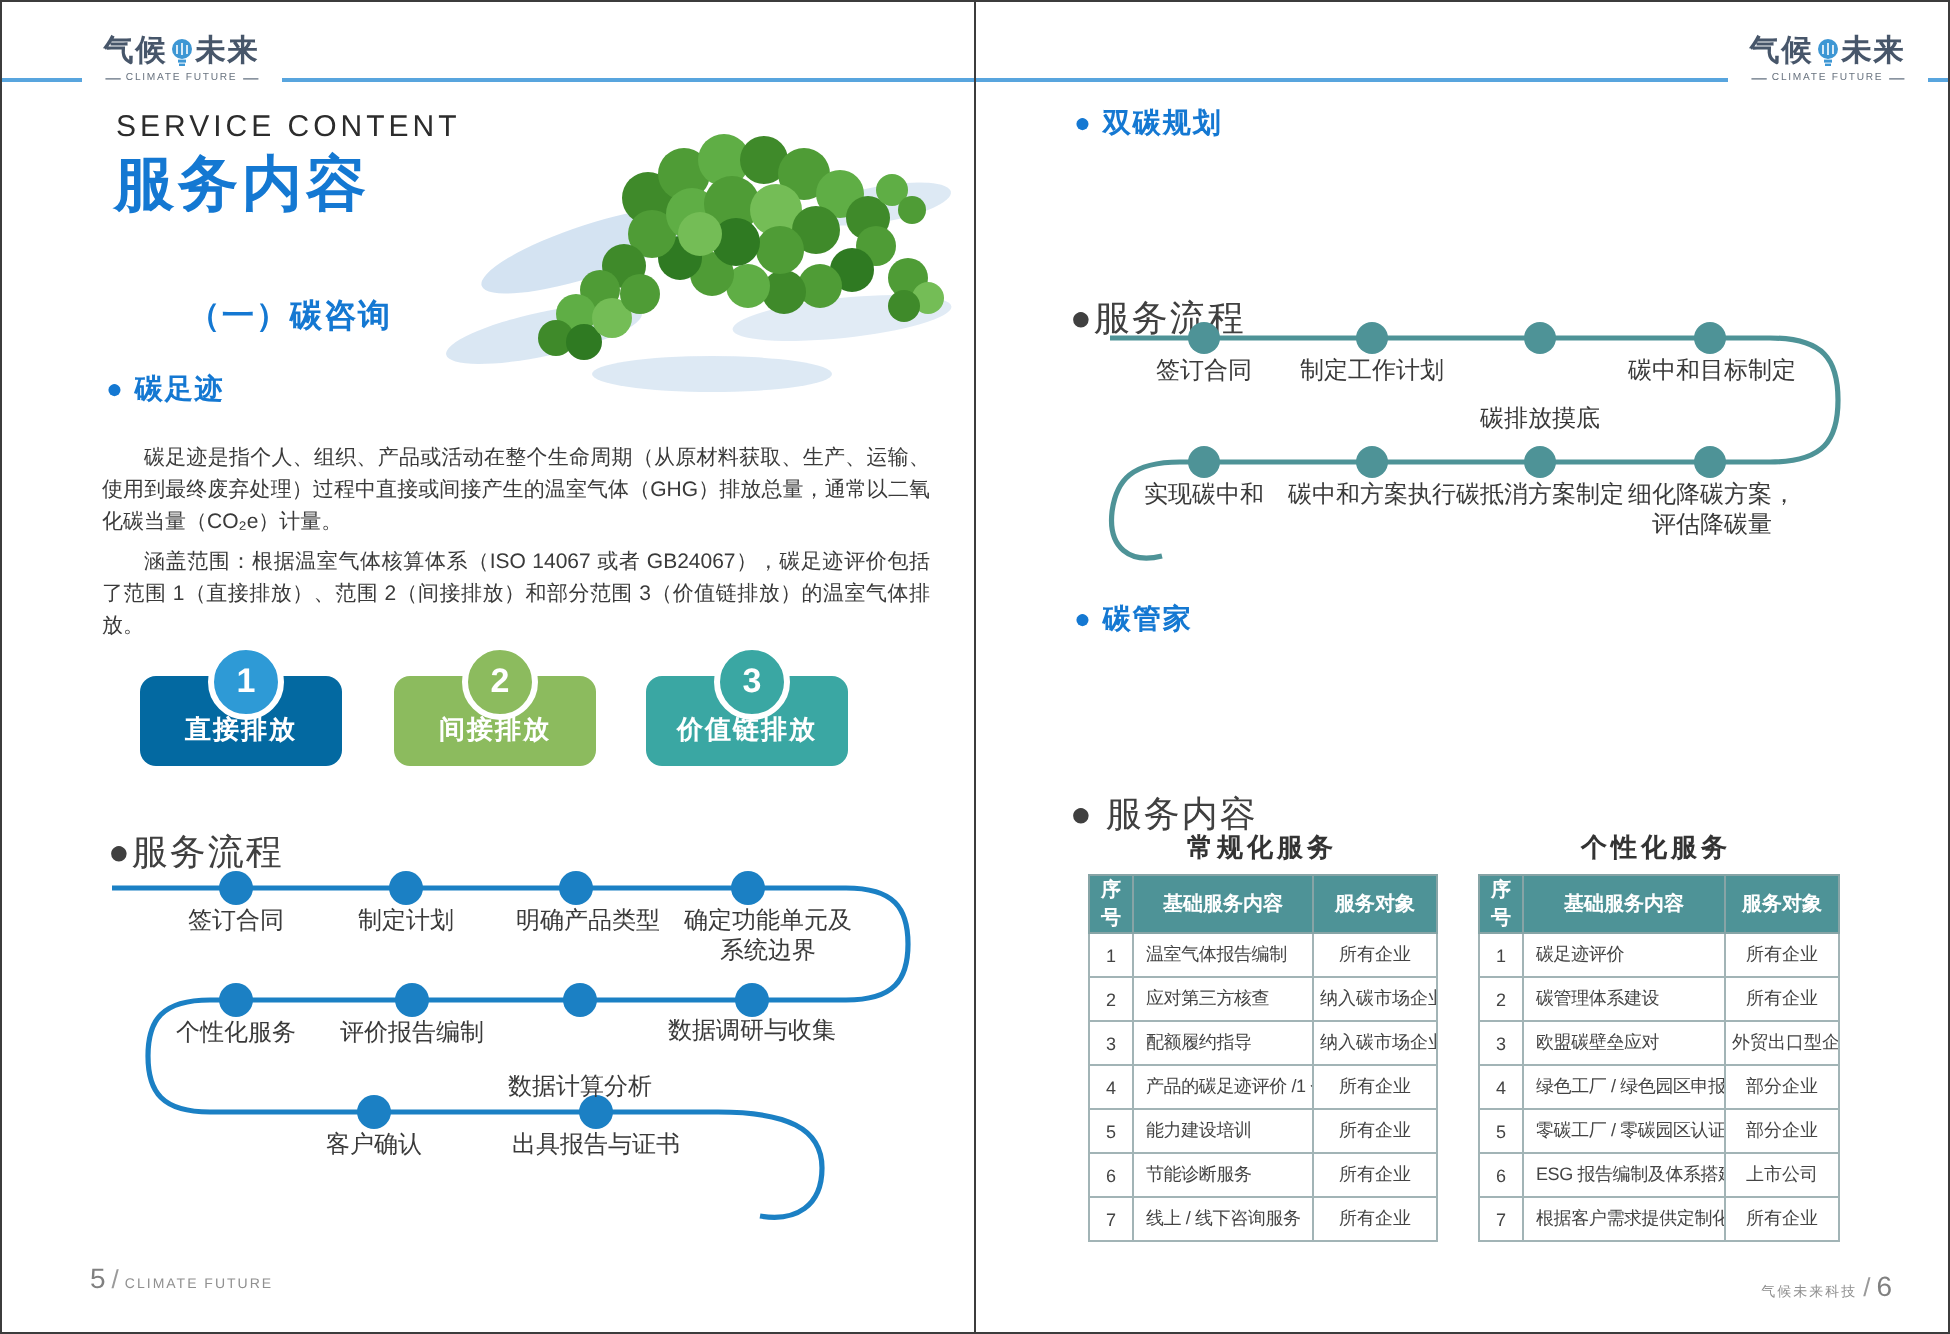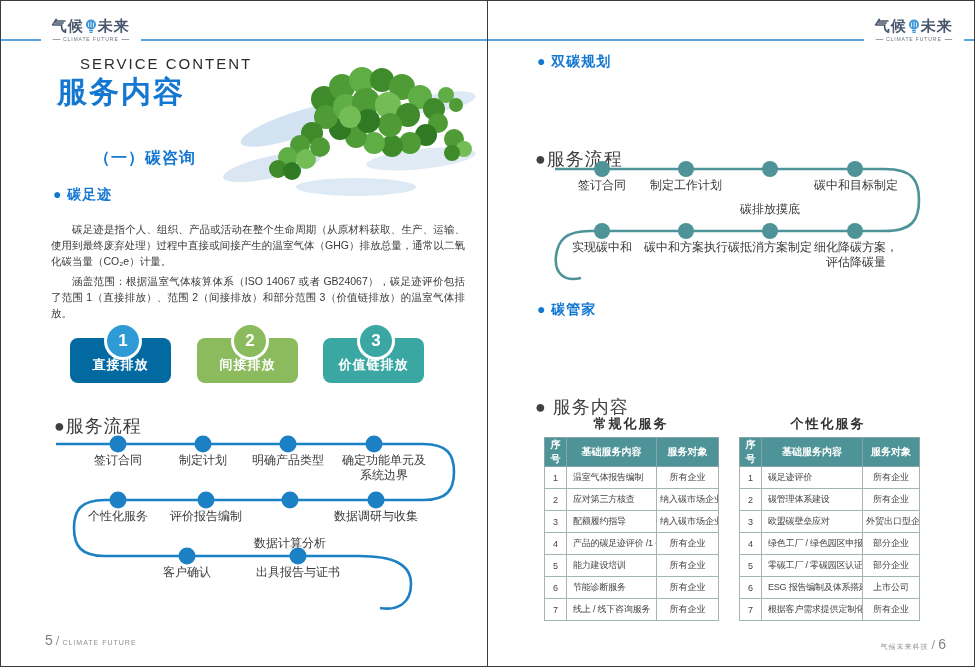--- a/index.html
+++ b/index.html
@@ -12,21 +12,21 @@
   .rule{position:absolute;top:38px;left:0;width:100%;height:2px;background:var(--rule-blue,#58a5de);}
 
   
   .logo{position:absolute;top:16px;background:#fff;z-index:2;text-align:center;padding:0 5px;}
   .logo-row{display:flex;align-items:center;justify-content:center;gap:1px;
             font-size:15px;font-weight:bold;color:#47566a;letter-spacing:1px;line-height:18px;}
   .logo-en{display:flex;align-items:center;justify-content:center;gap:3px;margin-top:1px;
            font-size:6px;color:#6a7480;letter-spacing:1px;transform:scale(.85);}
   .logo-en .dash{display:inline-block;width:9px;height:1px;background:#8a94a0;}
 
-  .eyebrow{position:absolute;left:57px;top:54px;font-size:15px;letter-spacing:2px;color:#2c2c2c;font-weight:500;margin-left:22px;}
+  .eyebrow{position:absolute;left:57px;top:54px;font-size:15px;letter-spacing:2px;color:#2c2c2c;font-weight:500;}
   .big-title{position:absolute;left:56px;top:71px;font-size:30px;font-weight:bold;
              color:var(--accent-blue,#1478d2);letter-spacing:2px;}
   .sec1{position:absolute;left:93px;top:147px;font-size:16px;font-weight:bold;
         color:var(--accent-blue,#1478d2);letter-spacing:1px;}
   .h-blue{position:absolute;font-size:14px;font-weight:bold;color:var(--accent-blue,#1478d2);letter-spacing:1px;}
   .h-dark{position:absolute;font-size:18px;color:#404040;letter-spacing:1px;}
   .para{position:absolute;font-size:10.5px;line-height:16px;color:#3a3a3a;text-align:justify;}
   .para p{margin:0 0 4px 0;text-indent:2em;}
 
   
@@ -172,27 +172,27 @@
         <circle cx="373" cy="18" r="8.5"></circle>
       <circle cx="117" cy="74" r="8.5"></circle>
         <circle cx="205" cy="74" r="8.5"></circle>
         <circle cx="289" cy="74" r="8.5"></circle>
         <circle cx="375" cy="74" r="8.5"></circle>
       <circle cx="186" cy="130" r="8.5"></circle>
         <circle cx="297" cy="130" r="8.5"></circle>
     </svg>
     <div class="flabel" style="left:117px;top:452px;">签订合同</div>
     <div class="flabel" style="left:202px;top:452px;">制定计划</div>
-    <div class="flabel" style="left:287px;top:452px;">明确产品类型</div>
+    <div class="flabel" style="left:287px;top:452px;padding-left:12px;">明确产品类型</div>
     <div class="flabel" style="left:383px;top:452px;">确定功能单元及
 系统边界</div>
     <div class="flabel" style="left:117px;top:508px;">个性化服务</div>
     <div class="flabel" style="left:205px;top:508px;">评价报告编制</div>
     <div class="flabel" style="left:289px;top:535px;">数据计算分析</div>
-    <div class="flabel" style="left:375px;top:508px;">数据调研与收集</div>
+    <div class="flabel" style="left:375px;top:508px;font-family:Liberation Mono, monospace;">数据调研与收集</div>
     <div class="flabel" style="left:186px;top:564px;">客户确认</div>
     <div class="flabel" style="left:297px;top:564px;">出具报告与证书</div>
 
     <div class="footL">
       <span class="pnum">5</span><span class="pslash">/</span><span class="pfoot">CLIMATE FUTURE</span>
     </div>
   </div>
 
   <div class="page" id="pageR">
     <div class="rule"></div>

